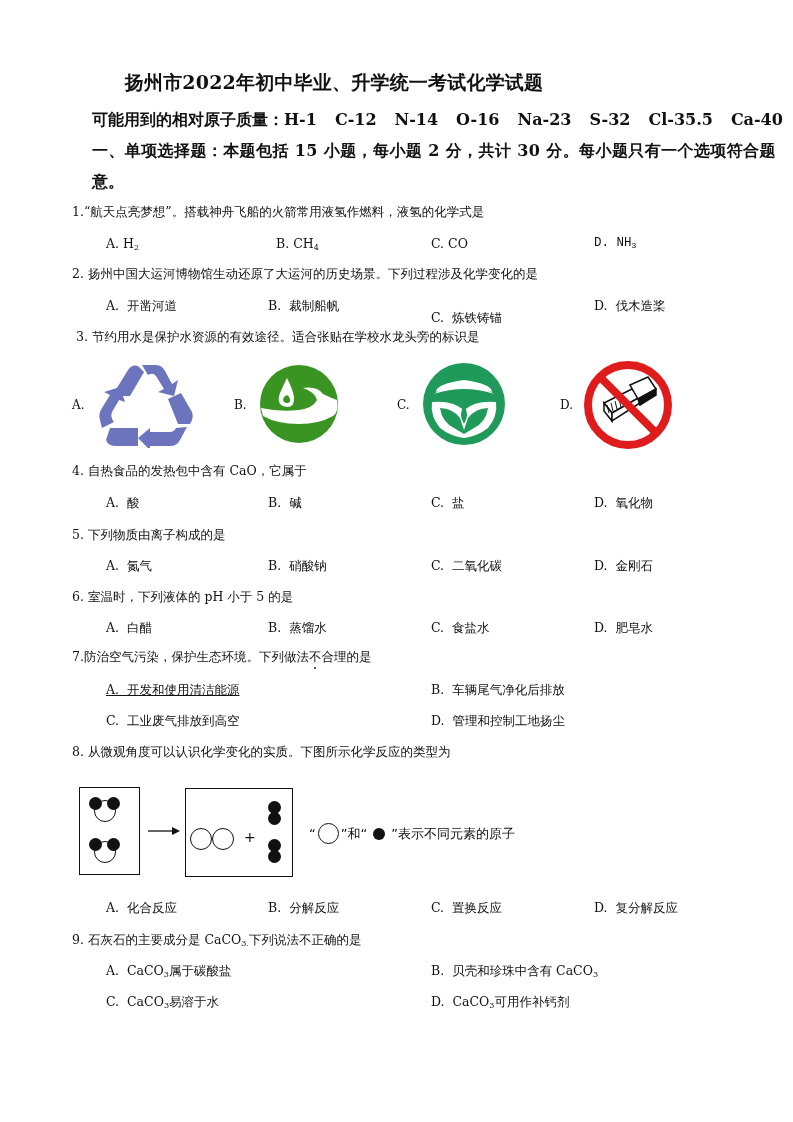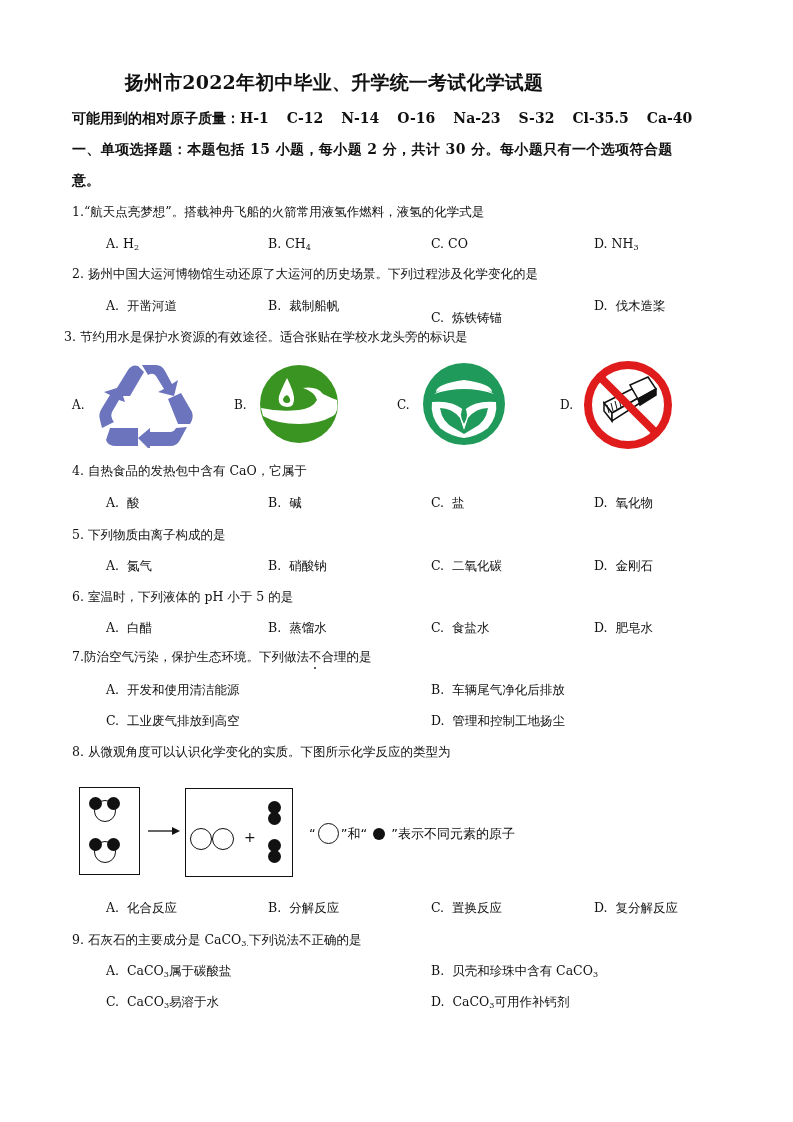--- a/index.html
+++ b/index.html
@@ -6,21 +6,21 @@
     body {
       width: 793px; height: 1122px; position: relative; overflow: hidden;
       font-family: "DejaVu Serif", "Liberation Serif", serif;
       color: #111;
     }
     .abs { position: absolute; white-space: nowrap; }
     .title {
       left: 0; width: 668px; top: 70px; text-align: center;
       font-size: 19px; font-weight: bold; letter-spacing: 0.2px;
     }
-    .bold-line { font-size: 14px; font-weight: bold; }
+    .bold-line { font-size: 16px; font-weight: bold; margin-left: 20px; }
     .line { font-size: 12.5px; }
     .opt { font-size: 12.5px; margin-left: 34px; }
     sub { font-size: 8px; vertical-align: -2px; line-height: 0; }
     .emph { position: relative; }
     .emph::after {
       content: ""; position: absolute; left: 50%; bottom: -5px;
       width: 2px; height: 2px; background: #222; border-radius: 50%; transform: translateX(-50%);
     }
     .logo-label { font-size: 12px; }
     .box { position: absolute; border: 1.2px solid #111; background: #fff; }
@@ -37,33 +37,33 @@
   <span>可能用到的相对原子质量：</span><span>H-1</span><span style="display:inline-block;width:18px"></span><span>C-12</span><span style="display:inline-block;width:18px"></span><span>N-14</span><span style="display:inline-block;width:18px"></span><span>O-16</span><span style="display:inline-block;width:18px"></span><span>Na-23</span><span style="display:inline-block;width:18px"></span><span>S-32</span><span style="display:inline-block;width:18px"></span><span>Cl-35.5</span><span style="display:inline-block;width:18px"></span><span>Ca-40</span>
 </div>
 
 <div class="abs bold-line" style="left:72px; top:141px; letter-spacing:0.4px;">一、单项选择题：本题包括 15 小题，每小题 2 分，共计 30 分。每小题只有一个选项符合题</div>
 <div class="abs bold-line" style="left:72px; top:172px;">意。</div>
 
 <div class="abs line" style="left:72px; top:204px;">
   <span>1.</span><span>“航天点亮梦想”。搭载神舟飞船的火箭常用液氢作燃料，液氢的化学式是</span>
 </div>
 <div class="abs opt" style="left:72px; top:236px;"><span>A.</span> <span>H</span><sub>2</sub></div>
-<div class="abs opt" style="left:234px; top:236px;"><span>B.</span> <span>CH</span><sub>4</sub></div>
+<div class="abs opt" style="left:242px; top:236px;"><span>B.</span> <span>CH</span><sub>4</sub></div>
 <div class="abs opt" style="left:397px; top:236px;"><span>C.</span> <span>CO</span></div>
-<div class="abs opt" style="left:560px; top:236px;"><span>D.</span> <span>NH</span><sub>3</sub></div>
+<div class="abs opt" style="left:560px; top:236px;font-family:Liberation Mono, monospace;"><span>D.</span> <span>NH</span><sub>3</sub></div>
 
 <div class="abs line" style="left:72px; top:266px;text-align:right;">
   <span>2.</span> <span>扬州中国大运河博物馆生动还原了大运河的历史场景。下列过程涉及化学变化的是</span>
 </div>
 <div class="abs opt" style="left:72px; top:298px;"><span>A.</span>&nbsp;&nbsp;<span>开凿河道</span></div>
 <div class="abs opt" style="left:234px; top:298px;"><span>B.</span>&nbsp;&nbsp;<span>裁制船帆</span></div>
 <div class="abs opt" style="left:397px; top:310px;"><span>C.</span>&nbsp;&nbsp;<span>炼铁铸锚</span></div>
 <div class="abs opt" style="left:560px; top:298px;"><span>D.</span>&nbsp;&nbsp;<span>伐木造桨</span></div>
 
-<div class="abs line" style="left:64px; top:329px;">
+<div class="abs line" style="left:76px; top:329px;">
   <span>3.</span> <span>节约用水是保护水资源的有效途径。适合张贴在学校水龙头旁的标识是</span>
 </div>
 
 <div class="abs logo-label" style="left:72px; top:398px;">A.</div>
 <div class="abs" style="left:98px; top:362px; width:96px; height:86px;">
   <svg width="96" height="86" viewBox="0 0 96 86">
     <g fill="#6b74bd">
 
       <path d="M14 34 L30 8 Q34 2 40 4 L46 10 L32 34 Z"></path>
 
@@ -144,21 +144,21 @@
   <span>6.</span> <span>室温时，下列液体的 pH 小于 5 的是</span>
 </div>
 <div class="abs opt" style="left:72px; top:620px;"><span>A.</span>&nbsp;&nbsp;<span>白醋</span></div>
 <div class="abs opt" style="left:234px; top:620px;"><span>B.</span>&nbsp;&nbsp;<span>蒸馏水</span></div>
 <div class="abs opt" style="left:397px; top:620px;"><span>C.</span>&nbsp;&nbsp;<span>食盐水</span></div>
 <div class="abs opt" style="left:560px; top:620px;"><span>D.</span>&nbsp;&nbsp;<span>肥皂水</span></div>
 
 <div class="abs line" style="left:72px; top:649px;">
   <span>7.</span><span>防治空气污染，保护生态环境。下列做法</span><span class="emph">不</span><span>合理的是</span>
 </div>
-<div class="abs opt" style="left:72px; top:682px;"><span>A.</span>&nbsp;&nbsp;<span>开发和使用清洁能源</span></div>
+<div class="abs opt" style="left:72px; top:682px;text-decoration:underline;"><span>A.</span>&nbsp;&nbsp;<span>开发和使用清洁能源</span></div>
 <div class="abs opt" style="left:397px; top:682px;"><span>B.</span>&nbsp;&nbsp;<span>车辆尾气净化后排放</span></div>
 <div class="abs opt" style="left:72px; top:713px;"><span>C.</span>&nbsp;&nbsp;<span>工业废气排放到高空</span></div>
 <div class="abs opt" style="left:397px; top:713px;"><span>D.</span>&nbsp;&nbsp;<span>管理和控制工地扬尘</span></div>
 
 <div class="abs line" style="left:72px; top:744px;">
   <span>8.</span> <span>从微观角度可以认识化学变化的实质。下图所示化学反应的类型为</span>
 </div>
 
 <div>
   <div class="box" style="left:79px; top:787px; width:59px; height:86px;">

